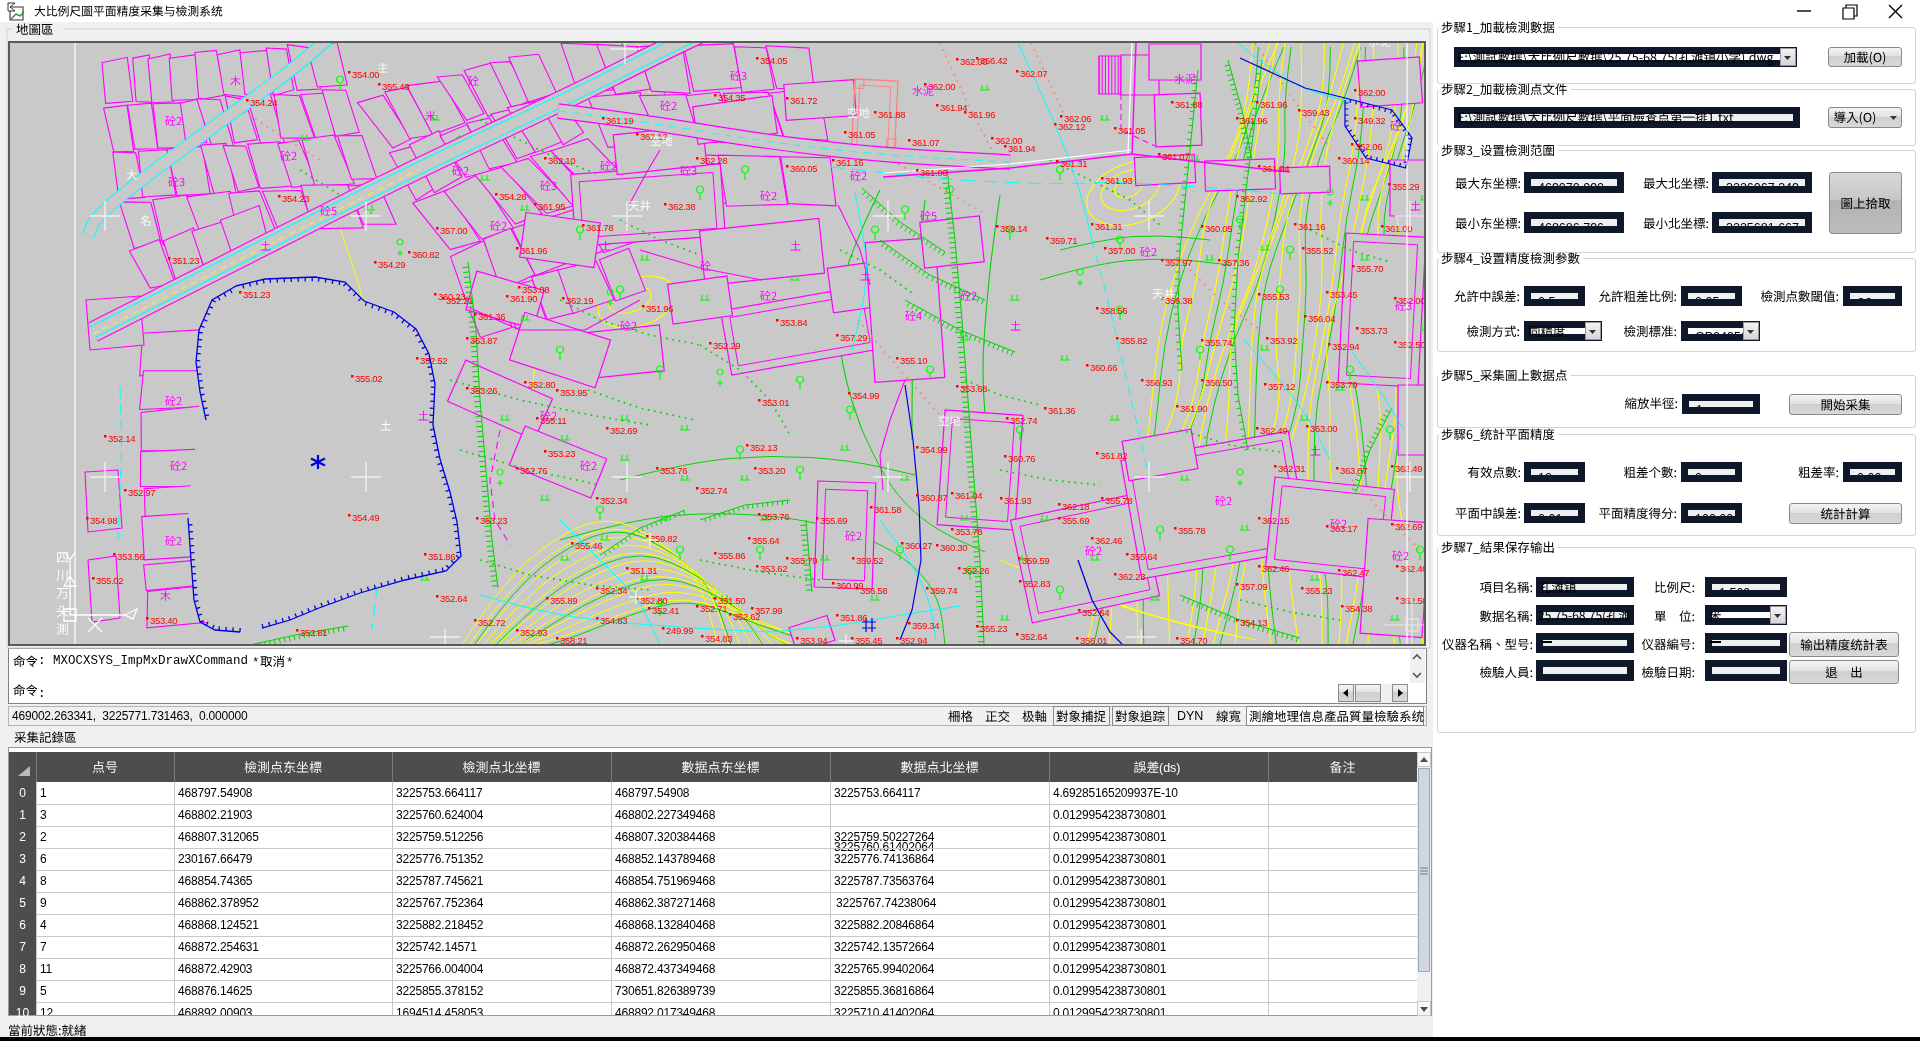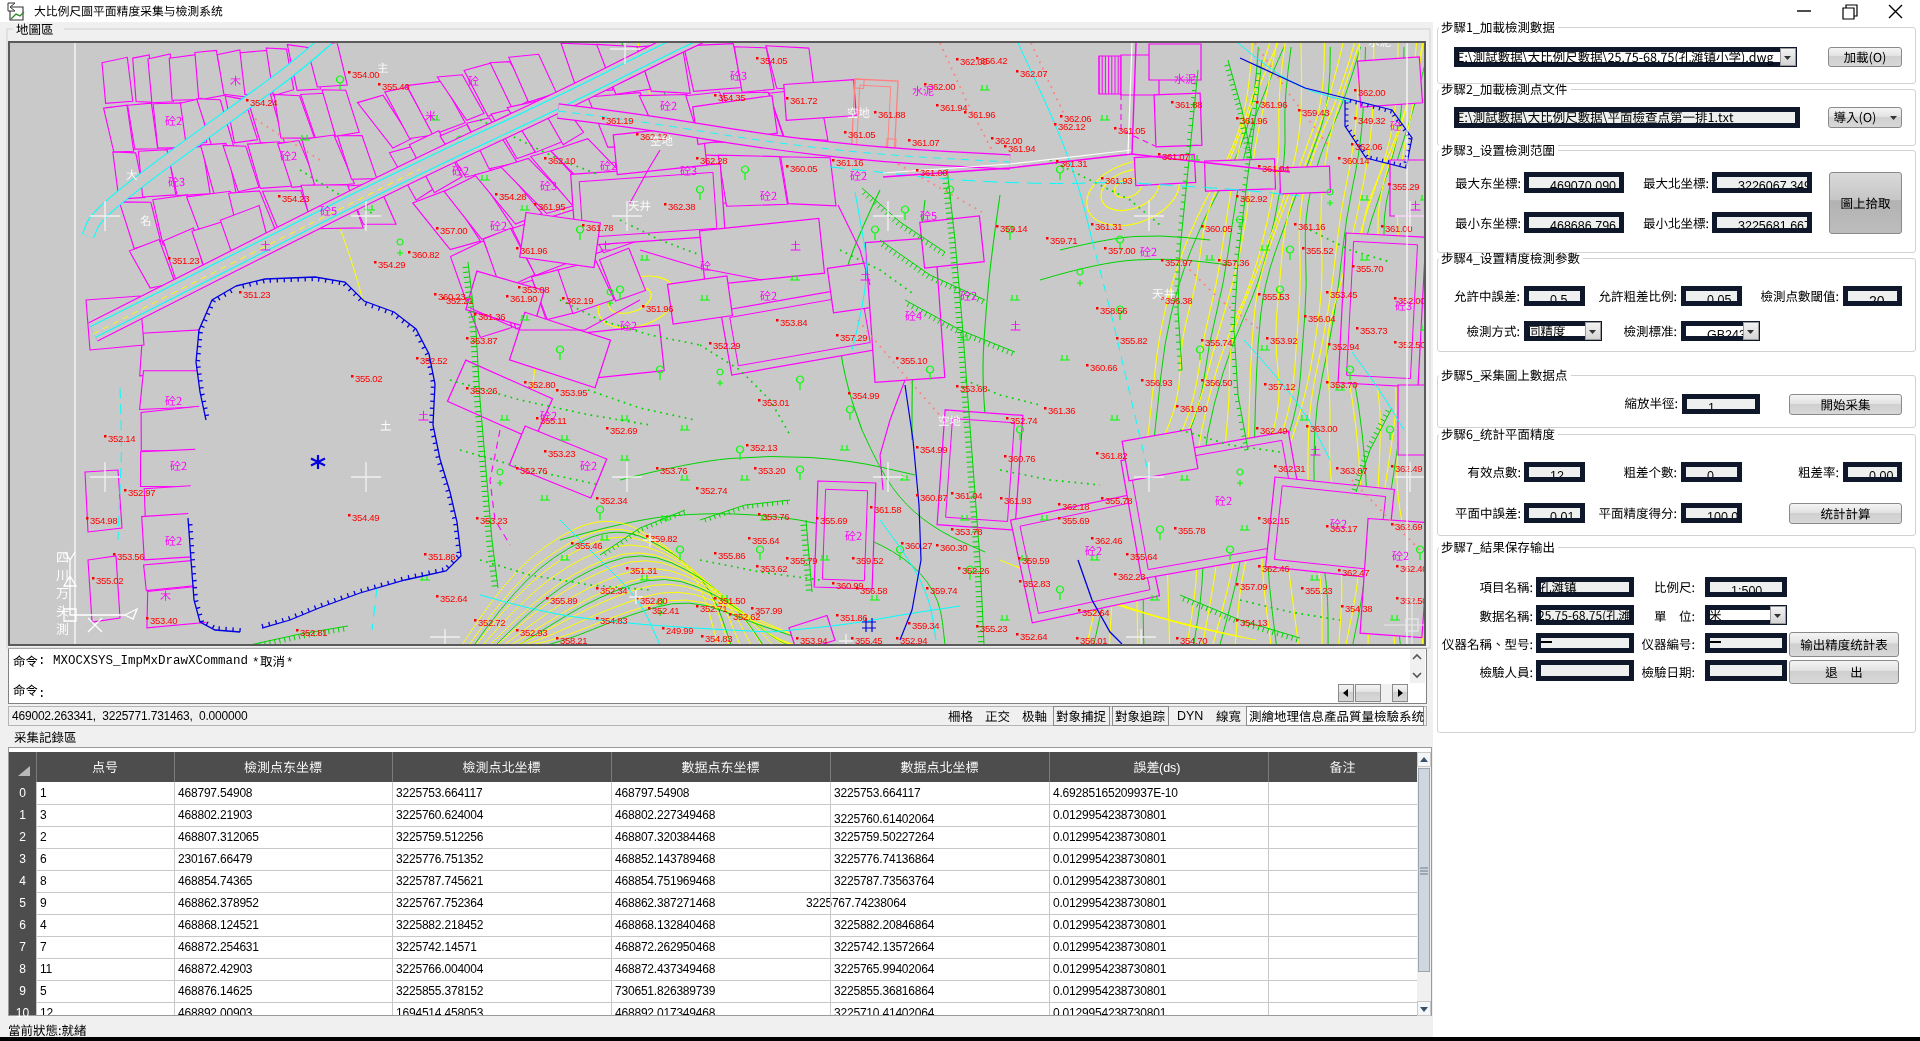--- a/index.html
+++ b/index.html
@@ -7,21 +7,21 @@
 #titlebar{position:absolute;left:0;top:0;width:1920px;height:22px;background:#ffffff}
 #map{position:absolute;left:8px;top:41px;width:1418px;height:605px;border:2px solid #5a5a5a;background:#c9c9c9}
 #cmd{position:absolute;left:8px;top:648px;width:1419px;height:56px;border:1px solid #828282;background:#fff}
 #coordbar{position:absolute;left:8px;top:706px;width:1419px;height:20px;background:#f0f0f0;border:1px solid #b4b4b4;font-size:12.5px;color:#000}
 #tbl{position:absolute;left:8px;top:747px;width:1424px;height:269px;background:#fff;border:1px solid #9a9a9a}
 .hdr{position:absolute;background:#4d4d4d}
 .cell{position:absolute;font-size:12px;letter-spacing:-0.2px;color:#000;white-space:nowrap;overflow:hidden}
 .rn{position:absolute;background:#4d4d4d;color:#fff;font-size:12px;text-align:center}
 .gline{position:absolute;background:#c8c8c8}
 .vline{position:absolute;background:#c8c8c8}
-.inp{position:absolute;background:#eef0ef;border:5px solid #0f172a;font-size:12.5px;color:#000;padding:2px 21px;white-space:nowrap;overflow:hidden}
+.inp{position:absolute;background:#eef0ef;border:7px solid #0f172a;font-size:12.5px;color:#000;padding:2px 7px;white-space:nowrap;overflow:hidden}
 .btn{position:absolute;background:linear-gradient(#f4f4f4,#e2e2e2 45%,#cfcfcf 46%,#d8d8d8);border:1px solid #8a8a8a;border-radius:3px}
 .gbox{position:absolute;border:1px solid #d2d2d2;border-radius:3px}
 .white{background:#fff}
 .combo-a{position:absolute;background:linear-gradient(#f2f2f2,#d5d5d5);border:1px solid #9a9a9a;width:16px}
 .scroll{position:absolute;background:#f0f0f0}
 </style></head><body>
 <div id="titlebar"></div>
 <div id="map"><svg width="1414" height="601" viewBox="10 43 1414 601">
       <rect x="10" y="43" width="1414" height="601" fill="#c9c9c9"></rect>
       <path d="M1252.4 43.0 Q1249.3 95.0 1241.3 122.5 Q1233.3 150.0 1215.1 182.5 Q1196.9 215.0 1184.5 247.5 Q1172.1 280.0 1165.2 310.0 Q1158.2 340.0 1155.1 370.0 Q1151.9 400.0 1148.6 430.0 Q1145.3 460.0 1134.9 490.0 Q1124.4 520.0 1112.9 550.0 Q1101.4 580.0 1094.1 612.5 L1086.8 645.0" fill="none" stroke="#ffff00" stroke-width="1.1"></path>
@@ -1496,21 +1496,21 @@
 <div class="cell" style="left:396px;top:782px;width:213px;height:22px;line-height:22px">3225753.664117</div>
 <div class="cell" style="left:615px;top:782px;width:213px;height:22px;line-height:22px">468797.54908</div>
 <div class="cell" style="left:834px;top:782px;width:213px;height:22px;line-height:22px">3225753.664117</div>
 <div class="cell" style="left:1053px;top:782px;width:213px;height:22px;line-height:22px">4.69285165209937E-10</div>
 <div class="gline" style="left:36px;top:804px;width:1381px;height:1px"></div>
 <div class="rn" style="left:9px;top:804px;width:27px;height:22px;line-height:22px">1</div>
 <div class="cell" style="left:40px;top:804px;width:132px;height:22px;line-height:22px">3</div>
 <div class="cell" style="left:178px;top:804px;width:212px;height:22px;line-height:22px">468802.21903</div>
 <div class="cell" style="left:396px;top:804px;width:213px;height:22px;line-height:22px">3225760.624004</div>
 <div class="cell" style="left:615px;top:804px;width:213px;height:22px;line-height:22px">468802.227349468</div>
-<div class="cell" style="left:834px;top:808px;width:213px;height:22px;line-height:22px">3225760.61402064</div>
+<div class="cell" style="left:834px;top:836px;width:213px;height:22px;line-height:22px">3225760.61402064</div>
 <div class="cell" style="left:1053px;top:804px;width:213px;height:22px;line-height:22px">0.0129954238730801</div>
 <div class="gline" style="left:36px;top:826px;width:1381px;height:1px"></div>
 <div class="rn" style="left:9px;top:826px;width:27px;height:22px;line-height:22px">2</div>
 <div class="cell" style="left:40px;top:826px;width:132px;height:22px;line-height:22px">2</div>
 <div class="cell" style="left:178px;top:826px;width:212px;height:22px;line-height:22px">468807.312065</div>
 <div class="cell" style="left:396px;top:826px;width:213px;height:22px;line-height:22px">3225759.512256</div>
 <div class="cell" style="left:615px;top:826px;width:213px;height:22px;line-height:22px">468807.320384468</div>
 <div class="cell" style="left:834px;top:826px;width:213px;height:22px;line-height:22px">3225759.50227264</div>
 <div class="cell" style="left:1053px;top:826px;width:213px;height:22px;line-height:22px">0.0129954238730801</div>
 <div class="gline" style="left:36px;top:848px;width:1381px;height:1px"></div>
@@ -1528,21 +1528,21 @@
 <div class="cell" style="left:396px;top:870px;width:213px;height:22px;line-height:22px">3225787.745621</div>
 <div class="cell" style="left:615px;top:870px;width:213px;height:22px;line-height:22px">468854.751969468</div>
 <div class="cell" style="left:834px;top:870px;width:213px;height:22px;line-height:22px">3225787.73563764</div>
 <div class="cell" style="left:1053px;top:870px;width:213px;height:22px;line-height:22px">0.0129954238730801</div>
 <div class="gline" style="left:36px;top:892px;width:1381px;height:1px"></div>
 <div class="rn" style="left:9px;top:892px;width:27px;height:22px;line-height:22px">5</div>
 <div class="cell" style="left:40px;top:892px;width:132px;height:22px;line-height:22px">9</div>
 <div class="cell" style="left:178px;top:892px;width:212px;height:22px;line-height:22px">468862.378952</div>
 <div class="cell" style="left:396px;top:892px;width:213px;height:22px;line-height:22px">3225767.752364</div>
 <div class="cell" style="left:615px;top:892px;width:213px;height:22px;line-height:22px">468862.387271468</div>
-<div class="cell" style="left:806px;top:892px;width:213px;height:22px;line-height:22px">3225767.74238064</div>
+<div class="cell" style="left:836px;top:892px;width:213px;height:22px;line-height:22px">3225767.74238064</div>
 <div class="cell" style="left:1053px;top:892px;width:213px;height:22px;line-height:22px">0.0129954238730801</div>
 <div class="gline" style="left:36px;top:914px;width:1381px;height:1px"></div>
 <div class="rn" style="left:9px;top:914px;width:27px;height:22px;line-height:22px">6</div>
 <div class="cell" style="left:40px;top:914px;width:132px;height:22px;line-height:22px">4</div>
 <div class="cell" style="left:178px;top:914px;width:212px;height:22px;line-height:22px">468868.124521</div>
 <div class="cell" style="left:396px;top:914px;width:213px;height:22px;line-height:22px">3225882.218452</div>
 <div class="cell" style="left:615px;top:914px;width:213px;height:22px;line-height:22px">468868.132840468</div>
 <div class="cell" style="left:834px;top:914px;width:213px;height:22px;line-height:22px">3225882.20846864</div>
 <div class="cell" style="left:1053px;top:914px;width:213px;height:22px;line-height:22px">0.0129954238730801</div>
 <div class="gline" style="left:36px;top:936px;width:1381px;height:1px"></div>

